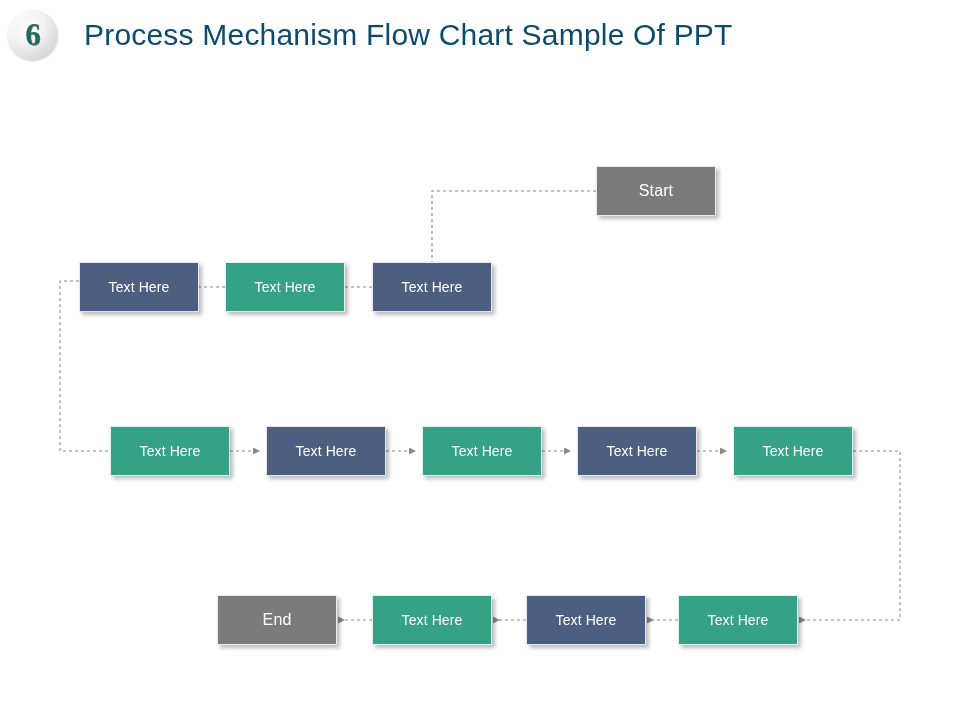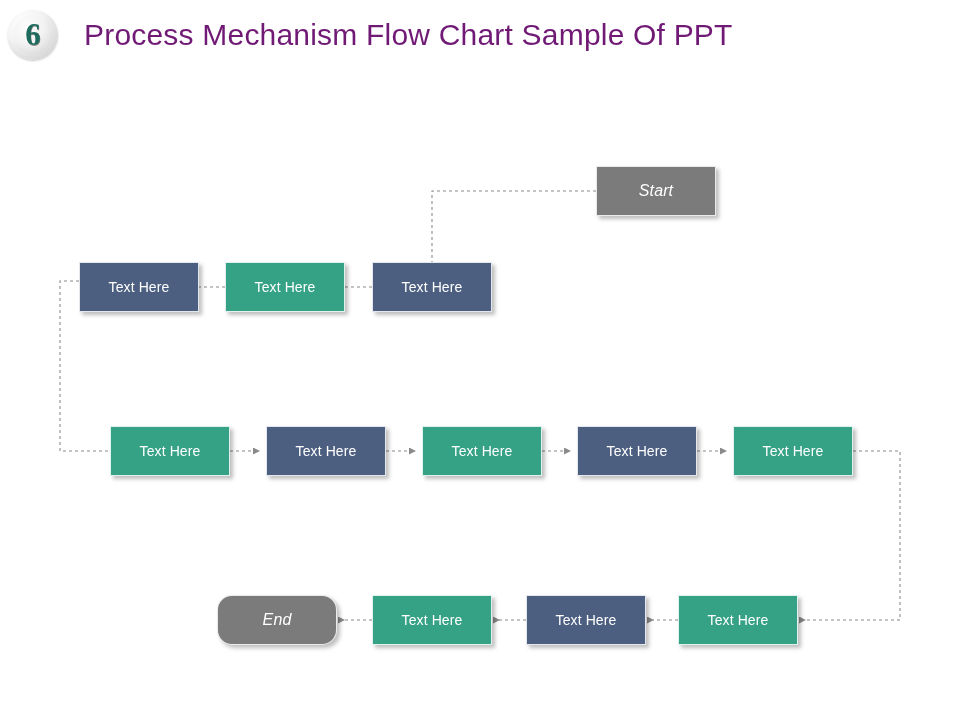--- a/index.html
+++ b/index.html
@@ -46,21 +46,21 @@
     font-family: "Liberation Serif", serif;
     font-weight: bold;
     font-size: 31px;
     color: #1c6b5c;
     text-shadow: 0.5px 0.5px 0 rgba(0,0,0,0.45);
   }
   #page-title {
     position: absolute;
     left: 84px; top: 18px;
     font-size: 30px;
-    color: #701a75;
+    color: #0c4a6e;
     letter-spacing: 0.2px;
     white-space: nowrap;
   }
 
   
   #canvas {
     position: absolute;
     left: 0; top: 0;
     width: 960px; height: 720px;
   }
@@ -79,21 +79,21 @@
     justify-content: center;
     color: #ffffff;
     font-size: 14px;
     letter-spacing: 0.1px;
     border: 1px solid rgba(255,255,255,0.85);
     box-shadow: 3px 3px 4px rgba(0,0,0,0.26);
     user-select: none;
   }
   .node.blue  { background: #4c5f80; }
   .node.green { background: #35a185; }
-  .node.gray  { background: #7b7b7b; font-style: italic; }
+  .node.gray  { background: #7b7b7b; }
   .node.big   { font-size: 16px; }
 </style>
 </head>
 <body>
 
 <div id="header">
   <div id="badge">
     <div id="badge-inner"></div>
     <div id="badge-num">6</div>
   </div>
@@ -155,21 +155,21 @@
       </div>
       <div class="node green" style="left: 422px; top: 426px; width: 120px; height: 50px;">
         <span>Text Here</span>
       </div>
       <div class="node blue" style="left: 577px; top: 426px; width: 120px; height: 50px;">
         <span>Text Here</span>
       </div>
       <div class="node green" style="left: 733px; top: 426px; width: 120px; height: 50px;">
         <span>Text Here</span>
       </div>
-      <div class="node gray big" style="left: 217px; top: 595px; width: 120px; height: 50px; border-radius: 15px;">
+      <div class="node gray big" style="left: 217px; top: 595px; width: 120px; height: 50px;">
         <span>End</span>
       </div>
       <div class="node green" style="left: 372px; top: 595px; width: 120px; height: 50px;">
         <span>Text Here</span>
       </div>
       <div class="node blue" style="left: 526px; top: 595px; width: 120px; height: 50px;">
         <span>Text Here</span>
       </div>
       <div class="node green" style="left: 678px; top: 595px; width: 120px; height: 50px;">
         <span>Text Here</span>

